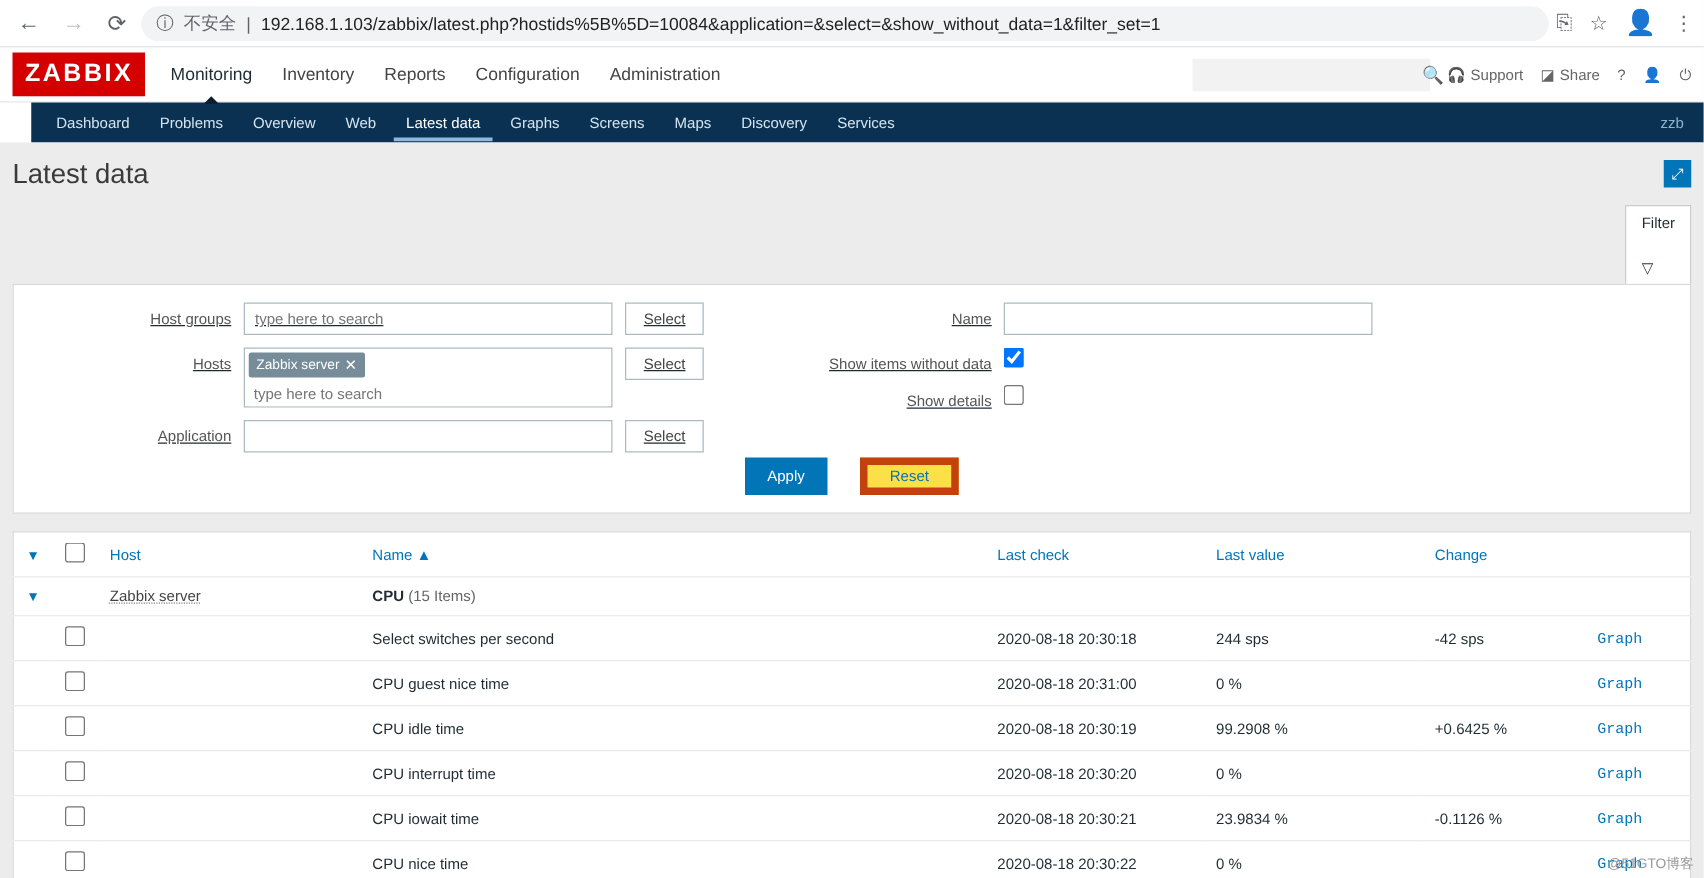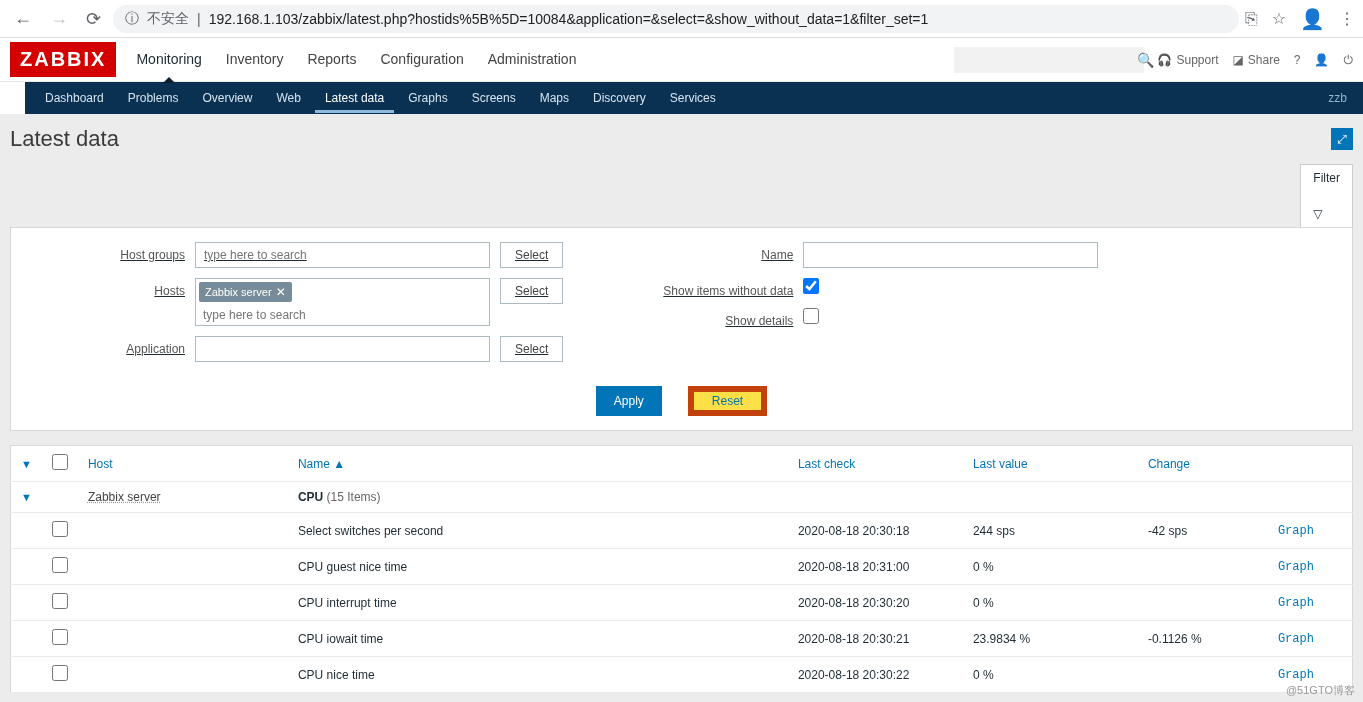--- a/index.html
+++ b/index.html
@@ -40,21 +40,21 @@
 .filter-col { display:flex; flex-direction:column; gap:10px; }
 .frow { display:flex; align-items:flex-start; gap:10px; }
 .flabel { width:150px; text-align:right; color:#555; font-size:12px; padding-top:6px; }
 .finput { width:295px; border:1px solid #acbbc2; padding:5px 8px; font-size:12px; color:#888; }
 .fmulti { width:295px; border:1px solid #acbbc2; padding:3px 3px 0 3px; min-height:28px; }
 .token { display:inline-flex; align-items:center; background:#768d99; color:#fff; font-size:11px; padding:3px 6px; border-radius:2px; gap:4px; margin:0 2px 3px 0; }
 .token .x { cursor:pointer; font-size:12px; }
 .fmulti input { border:none; outline:none; font-size:12px; color:#888; width: 100%; padding:3px 4px; }
 .sel-btn { border:1px solid #acbbc2; background:#fff; padding:5px 14px; font-size:12px; cursor:pointer; color:#444; }
 .chk { width:16px; height:16px; }
-.filter-actions { display:flex; justify-content:center; gap:26px; margin-top:24px; }
+.filter-actions { display:flex; justify-content:center; gap:26px; margin-top:4px; }
 .btn-primary { background:#0275b8; color:#fff; border:none; padding:6px 18px; font-size:12px; cursor:pointer; }
 .btn-secondary { background:#fde047; color:#0275b8; border:6px solid #c2410c; padding:2px 18px; font-size:12px; cursor:pointer; }
 
 .data-table { width:100%; background:#fff; border:1px solid #d8d8d8; margin-top:14px; border-collapse:collapse; }
 .data-table th, .data-table td { text-align:left; padding:8px 10px; font-size:12px; border-bottom:1px solid #eaeaea; }
 .data-table th { color:#0275b8; font-weight:normal; cursor:pointer; }
 .data-table th.col-toggle { width:30px; color:#666; }
 .data-table th.col-chk, .data-table td.col-chk { width:30px; }
 .data-table td.host-col { color:#444; text-decoration: underline dotted #999; }
 .group-row td.gname { font-weight:bold; }
@@ -225,20 +225,30 @@
     <td>CPU guest nice time</td>
     <td>2020-08-18 20:31:00</td>
     <td>0 %</td>
     <td></td>
     <td><span class="graph-link">Graph</span></td>
         </tr>
         <tr>
           <td></td>
     <td class="col-chk"><input type="checkbox" class="chk" style=""></td>
     <td></td>
+    <td>CPU idle time</td>
+    <td>2020-08-18 20:30:19</td>
+    <td>99.2908 %</td>
+    <td>+0.6425 %</td>
+    <td><span class="graph-link">Graph</span></td>
+        </tr>
+        <tr>
+          <td></td>
+    <td class="col-chk"><input type="checkbox" class="chk" style=""></td>
+    <td></td>
     <td>CPU interrupt time</td>
     <td>2020-08-18 20:30:20</td>
     <td>0 %</td>
     <td></td>
     <td><span class="graph-link">Graph</span></td>
         </tr>
         <tr>
           <td></td>
     <td class="col-chk"><input type="checkbox" class="chk" style=""></td>
     <td></td>

